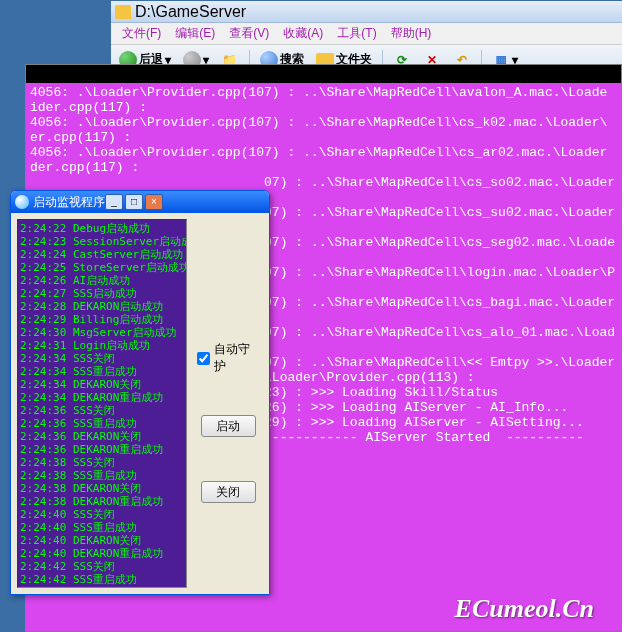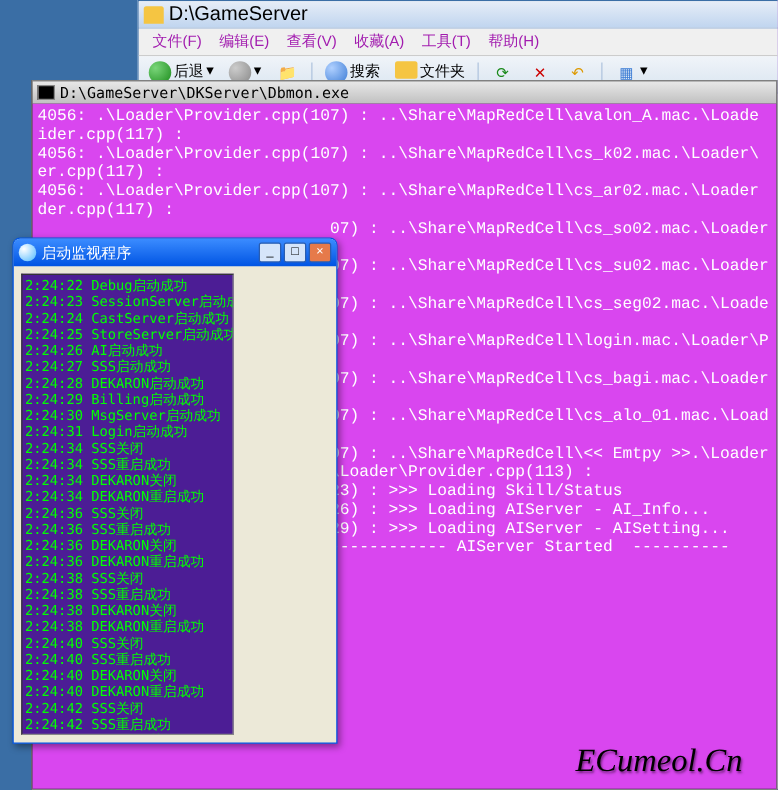--- a/index.html
+++ b/index.html
@@ -45,24 +45,25 @@
     .explorer-menubar span { padding: 0 7px; color: #a21caf; cursor: default; }
     .explorer-toolbar {
       height: 30px;
       background: linear-gradient(#f0f4f9, #d8e4f0);
       border-bottom: 1px solid #b0c4de;
       display: flex; align-items: center;
       padding: 0 4px; gap: 4px;
     }
     .tb-btn {
       height: 22px;
-      display: flex; 
+      display: flex; align-items: center;
       padding: 0 4px;
       border-radius: 3px;
       gap: 2px;
+      font-weight: bold;
     }
     .round-icon { width: 18px; height: 18px; border-radius: 50%; }
     .back { background: radial-gradient(circle at 30% 30%, #7ad67a, #1a8a1a); }
     .fwd { background: radial-gradient(circle at 30% 30%, #ccc, #888); }
     .search { background: radial-gradient(circle at 30% 30%, #b0d0ff, #3a7bd5); }
     .folder { background: #f5c542; width: 18px; height: 14px; border-radius: 2px; }
     .sep { width: 1px; height: 20px; background: #b0c4de; margin: 0 2px; }
     .tiny-icon { width: 18px; height: 18px; display: inline-flex; align-items: center; justify-content: center; }
     .explorer-content {
       position: absolute;
@@ -113,21 +114,20 @@
       background: #ece9d8;
       border: 1px solid #0054e3;
       border-radius: 6px 6px 0 0;
       box-shadow: 2px 2px 6px rgba(0,0,0,0.4);
     }
     .monitor-titlebar {
       height: 22px;
       background: linear-gradient(#3b8cff, #0054e3);
       border-radius: 5px 5px 0 0;
       display: flex; align-items: center;
-      justify-content: space-between;
       padding: 0 4px;
       color: #fff;
     }
     .monitor-titlebar .left { display: flex; align-items: center; gap: 4px; }
     .monitor-titlebar .app-icon {
       width: 14px; height: 14px; border-radius: 50%;
       background: radial-gradient(circle at 30% 30%, #fff, #4db8ff);
     }
     .win-btns { display: flex; gap: 2px; }
     .win-btn { width: 18px; height: 16px; background: #d6e5fa; border: 1px solid #2a5db0; border-radius: 2px; font-size: 10px; line-height: 14px; text-align: center; color: #000; }
@@ -172,23 +172,24 @@
       font-size: 12px;
       cursor: pointer;
     }
     
     .watermark {
       position: absolute;
       bottom: 8px; right: 28px;
       font-family: Georgia, serif;
       font-style: italic;
       font-size: 26px;
-      color: #000000;
+      color: #ffffff;
       text-shadow: 1px 1px 2px rgba(0,0,0,0.5);
       pointer-events: none;
+      font-weight: bold;
     }
   </style>
 </head>
 <body>
 
 <div class="explorer-window">
   <div class="explorer-titlebar">
     <span class="folder-icon"></span>
     <span class="title-text">D:\GameServer</span>
   </div>
@@ -232,24 +233,20 @@
     <div class="tb-btn">
         <span class="tiny-icon" style="color:#d90">↶</span>
       </div>
     <div class="sep"></div>
     <div class="tb-btn"><span class="tiny-icon" style="color:#3a7bd5">▦</span>▾</div>
   </div>
   <div class="explorer-content"></div>
 </div>
 
 <div class="console-window">
-  <div class="console-titlebar">
-    <span class="cmd-icon"></span>
-    <span>D:\GameServer\DKServer\Dbmon.exe</span>
-  </div>
   <div class="console-content" id="console-output">4056: .\Loader\Provider.cpp(107) : ..\Share\MapRedCell\avalon_A.mac.\Loade
 ider.cpp(117) :
 4056: .\Loader\Provider.cpp(107) : ..\Share\MapRedCell\cs_k02.mac.\Loader\
 er.cpp(117) :
 4056: .\Loader\Provider.cpp(107) : ..\Share\MapRedCell\cs_ar02.mac.\Loader
 der.cpp(117) :
                               07) : ..\Share\MapRedCell\cs_so02.mac.\Loader
 
                               07) : ..\Share\MapRedCell\cs_su02.mac.\Loader
 
@@ -305,16 +302,24 @@
 2:24:38 DEKARON关闭
 2:24:38 DEKARON重启成功
 2:24:40 SSS关闭
 2:24:40 SSS重启成功
 2:24:40 DEKARON关闭
 2:24:40 DEKARON重启成功
 2:24:42 SSS关闭
 2:24:42 SSS重启成功
 2:24:42 DEKARON关闭
 2:24:42 DEKARON重启成功</div>
+    <div class="monitor-controls">
+      <label class="checkbox-row">
+        <input type="checkbox" checked="" style="">
+        <span>自动守护</span>
+      </label>
+      <button class="dlg-btn">启动</button>
+      <button class="dlg-btn">关闭</button>
+    </div>
   </div>
 </div>
 
 <div class="watermark">ECumeol.Cn</div>
 
 </body></html>

